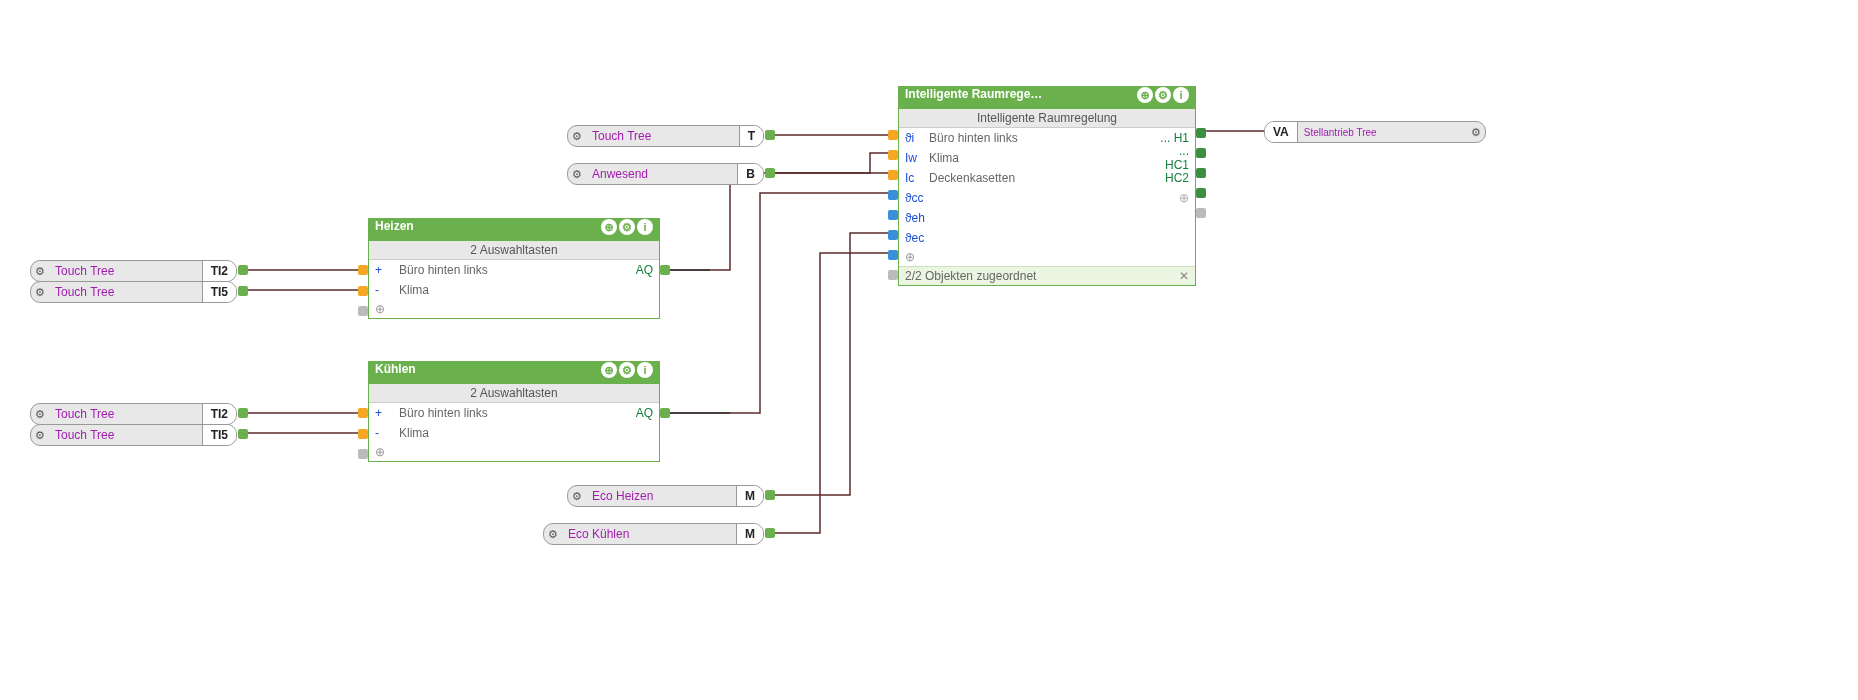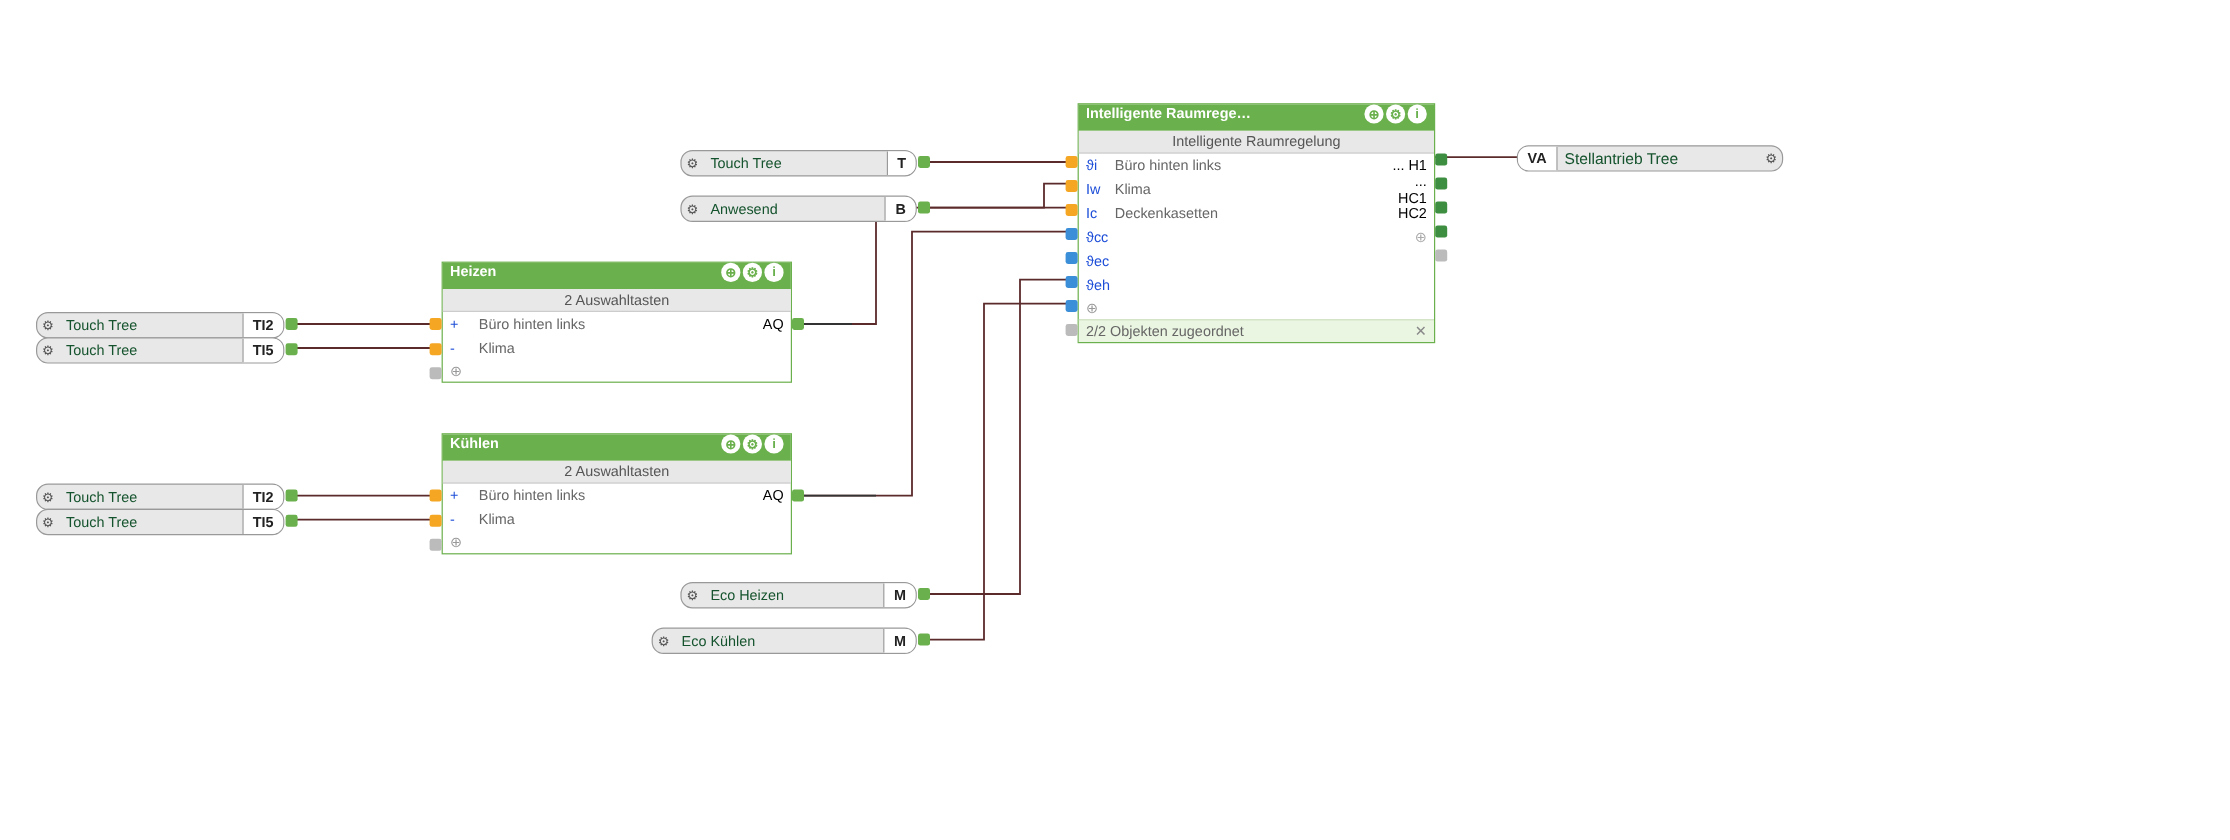--- a/index.html
+++ b/index.html
@@ -1,36 +1,36 @@
 <!DOCTYPE html>
 <html><head>
 <meta charset="utf-8">
 <style>
 body{margin:0;padding:0;background:#fff;font-family:Arial,sans-serif;font-size:12px;position:relative;width:1858px;height:700px}
 svg.wires{position:absolute;top:0;left:0;width:1858px;height:700px;pointer-events:none}
 .pill{position:absolute;display:flex;align-items:center;height:20px;background:#e8e8e8;border:1px solid #999;border-radius:10px;overflow:hidden}
 .pill .gear{width:18px;text-align:center;color:#555;font-size:11px}
-.pill .lbl{flex:1;padding:0 6px;color:#14532d;white-space:nowrap}
+.pill .lbl{flex:1;padding:0 6px;color:#a21caf;white-space:nowrap}
 .pill .tag{background:#fff;border-left:1px solid #999;padding:0 8px;font-weight:bold;color:#222;height:100%;display:flex;align-items:center}
 .pill .tag-l{border-left:none;border-right:1px solid #999}
 .port{position:absolute;width:10px;height:10px;border-radius:2px}
 .port.green{background:#6ab04c}
 .port.orange{background:#f5a623}
 .port.blue{background:#3b8ed8}
 .port.grey{background:#bbb}
 .port.dkgreen{background:#3e8e41}
 .block{position:absolute;border:1px solid #6ab04c;background:#fff}
 .block .hdr{background:#6ab04c;color:#fff;font-weight:bold;height:22px;display:flex;align-items:flex-start;padding:0 6px;justify-content:space-between}
 .block .hdr .icons{display:flex;gap:2px}
 .block .hdr .ic{width:16px;height:16px;border-radius:50%;background:#fff;color:#6ab04c;display:flex;align-items:center;justify-content:center;font-size:11px;font-weight:bold}
 .block .sub{background:#e8e8e8;text-align:center;padding:2px 0;color:#555;border-bottom:1px solid #ccc}
 .block .row{display:flex;height:20px;align-items:center;padding:0 6px;color:#666;position:relative}
 .block .row .l{width:24px;color:#1d4ed8}
 .block .row .c{flex:1;text-align:left}
-.block .row .r{width:36px;text-align:right;color:#000000}
+.block .row .r{width:36px;text-align:right;color:#15803d}
 .block .foot{background:#eaf5e2;color:#666;padding:2px 6px;display:flex;justify-content:space-between;align-items:center;border-top:1px solid #cde0bd}
 .block .plusrow{padding:2px 6px;color:#999}
 </style>
 </head>
 <body>
 
 <svg class="wires">
   <g stroke="#5b2b2b" stroke-width="1.5" fill="none">
     <path d="M241 270 H362"></path>
       <path d="M241 290 H362"></path>
@@ -182,26 +182,26 @@
       <span class="l">Ic</span>
       <span class="c">Deckenkasetten</span>
       <span class="r">HC2</span>
     </div>
  <div class="row">
       <span class="l">ϑcc</span>
       <span class="c"></span>
       <span class="r" style="color:#aaa">⊕</span>
     </div>
  <div class="row">
+      <span class="l">ϑeh</span>
+      <span class="c"></span>
+      <span class="r"></span>
+    </div>
+ <div class="row">
       <span class="l">ϑec</span>
-      <span class="c"></span>
-      <span class="r"></span>
-    </div>
- <div class="row">
-      <span class="l">ϑeh</span>
       <span class="c"></span>
       <span class="r"></span>
     </div>
  <div class="plusrow">⊕</div>
  <div class="foot">
   <span>2/2 Objekten zugeordnet</span>
   <span style="color:#888">✕</span>
  </div>
 </div>
 
@@ -216,15 +216,15 @@
 
 <div class="port dkgreen" style="left:1196px;top:128px"></div>
 <div class="port dkgreen" style="left:1196px;top:148px"></div>
 <div class="port dkgreen" style="left:1196px;top:168px"></div>
 <div class="port dkgreen" style="left:1196px;top:188px"></div>
 <div class="port grey" style="left:1196px;top:208px"></div>
 
 <div class="port blue" style="left:1283px;top:126px"></div>
 <div class="pill" style="left:1264px;top:121px;width:220px">
  <span class="tag tag-l">VA</span>
- <span class="lbl" style="font-size:13px">Stellantrieb Tree</span>
+ <span class="lbl" style="font-size:10px">Stellantrieb Tree</span>
  <span class="gear">⚙</span>
 </div>
 
 </body></html>

